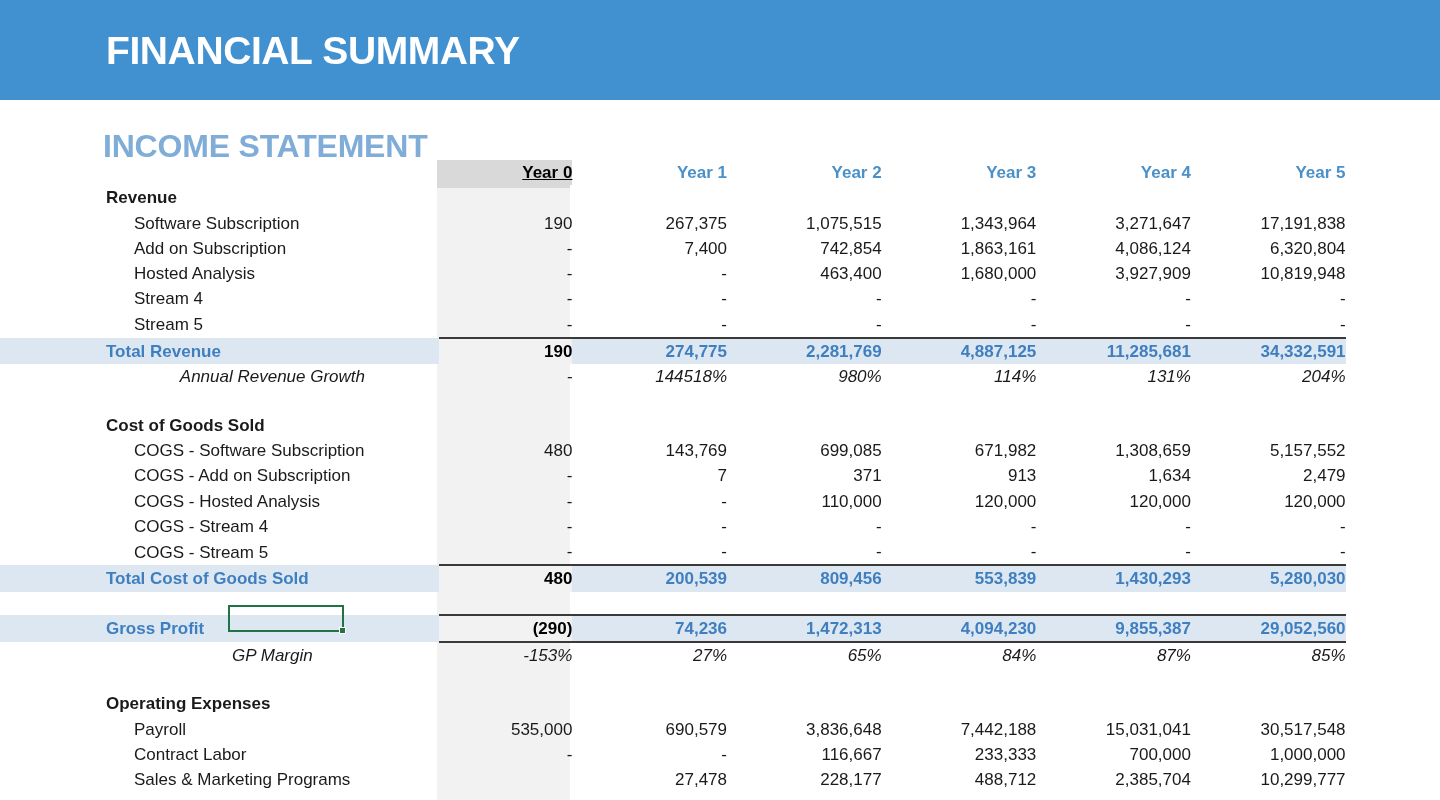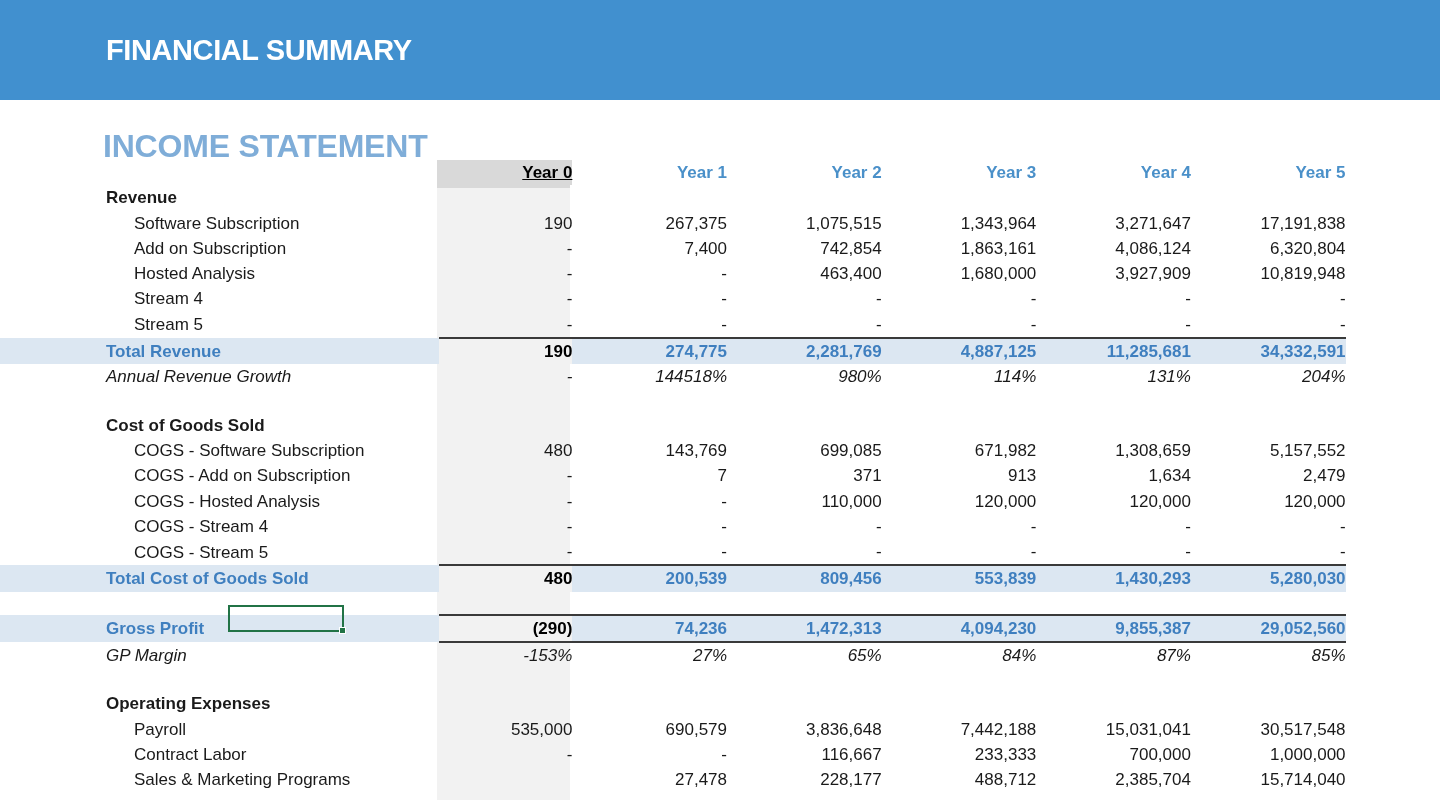--- a/index.html
+++ b/index.html
@@ -15,21 +15,21 @@
   
   .banner {
     width: 1440px;
     height: 100px;
     background: #4190cf;
     display: flex;
     align-items: center;
   }
   .banner-title {
     color: #ffffff;
-    font-size: 29px;
+    font-size: 39px;
     font-weight: bold;
     letter-spacing: -0.4px;
     margin-left: 106px;
     line-height: 1;
   }
 
   
   .section-heading {
     position: absolute;
     left: 103px;
@@ -153,21 +153,21 @@
   tr.total.double td.num,
   tr.total.double td.y0 {
     border-top: 2.2px solid #3a3a3a;
     border-bottom: 2.2px solid #3a3a3a;
   }
 
   
   tr.metric td {
     font-style: italic;
   }
-  tr.metric td.label { padding-left: 106px; }
+  tr.metric td.label { padding-left: 106px; text-align: center; }
 
   
   tr.spacer td { height: 23px; line-height: 23px; }
 
   
   tr.total td.label {
     padding-left: 6px;
   }
   tr.total td.label .lbl-inner {
     display: block;
@@ -469,21 +469,21 @@
           <td class="num">1,000,000</td>
           <td class="padcell"></td>
         </tr>
         <tr>
           <td class="label item">Sales &amp; Marketing Programs</td>
           <td class="num y0"></td>
           <td class="num">27,478</td>
           <td class="num">228,177</td>
           <td class="num">488,712</td>
           <td class="num">2,385,704</td>
-          <td class="num">15,714,040</td>
+          <td class="num">10,299,777</td>
           <td class="padcell"></td>
         </tr>
       </tbody>
   </table>
 
   <div class="cell-selection">
     <div class="fill-handle"></div>
   </div>
 </div>
 

